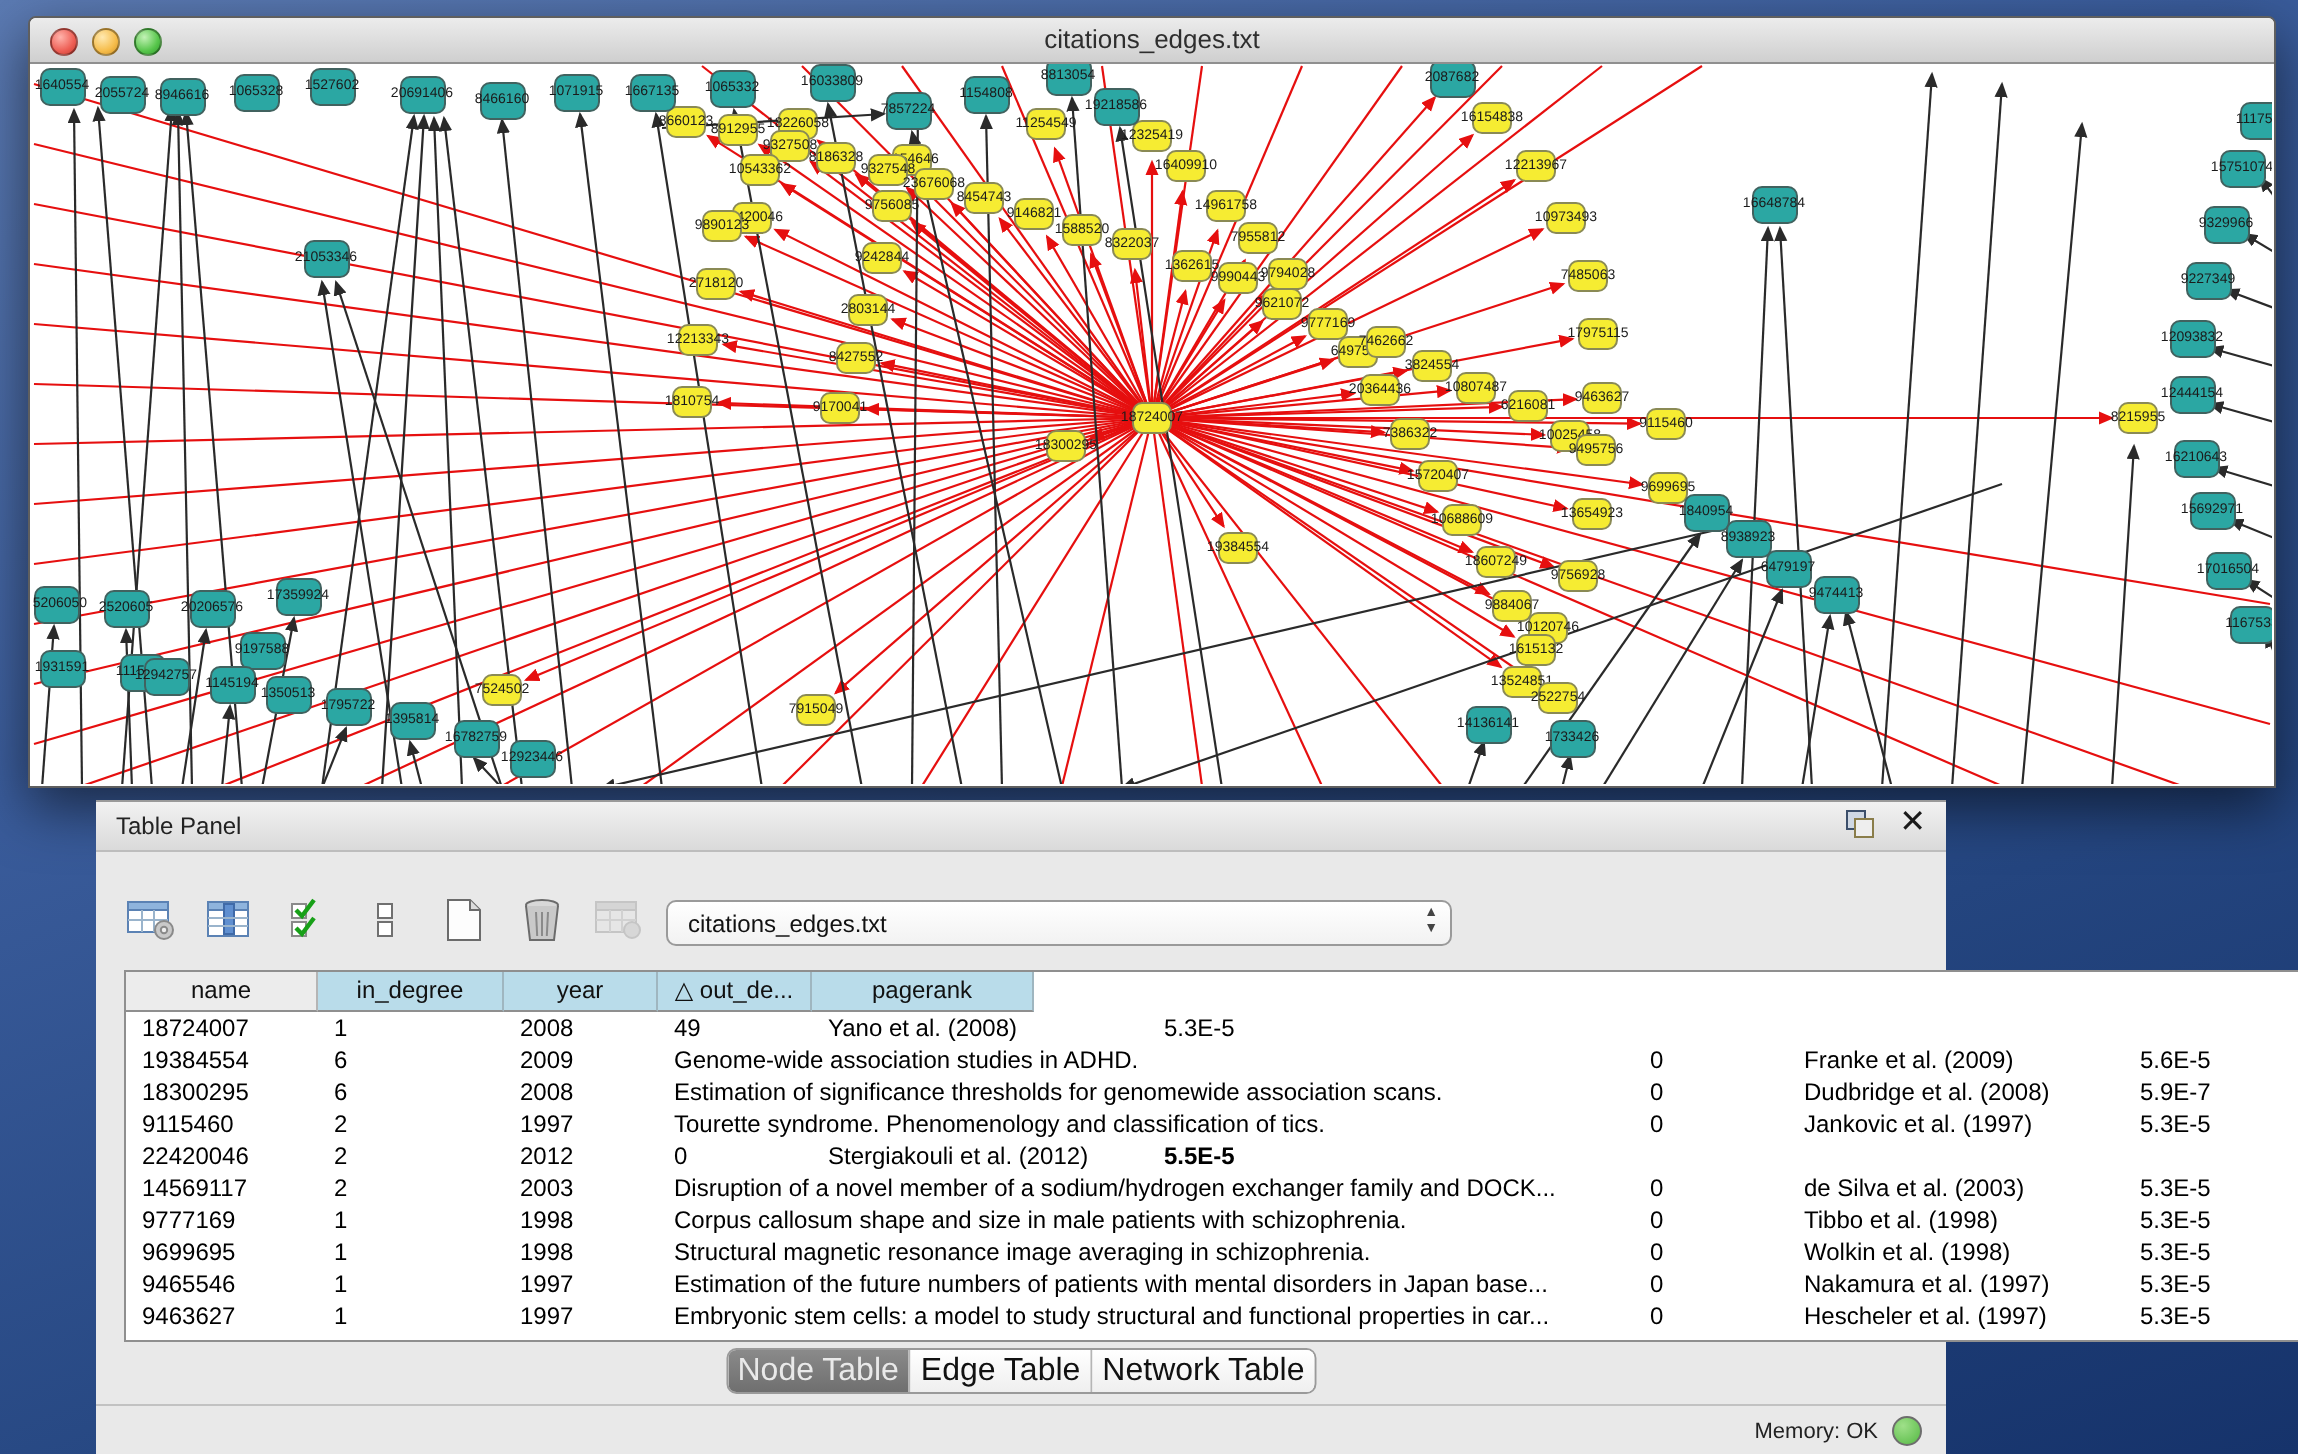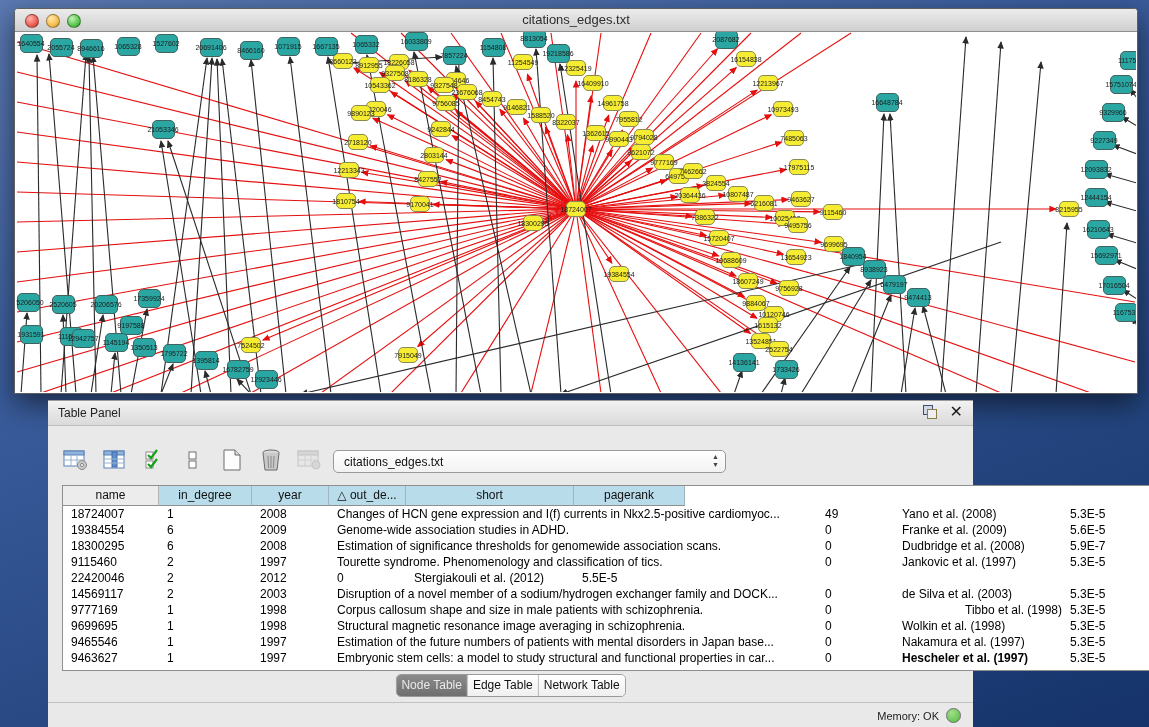--- a/index.html
+++ b/index.html
@@ -61,21 +61,21 @@
   .trow{display:flex;height:16px;cursor:default;}
   .td{box-sizing:border-box;padding:0 0 0 8px;line-height:16px;color:#000;
     overflow:hidden;white-space:nowrap;}
   .vscroll{position:absolute;right:0;top:20px;bottom:0;width:12px;background:#f2f2f2;
     border-left:1px solid #cfcfcf;}
   .vthumb{position:absolute;left:2px;top:3px;width:8px;height:30px;border-radius:4px;
     background:#bdbdbd;border:1px solid #a5a5a5;cursor:pointer;}
   
   .tabs{position:absolute;left:50%;top:273px;transform:translateX(-50%);display:flex;
     border:1px solid #9a9a9a;border-radius:5px;overflow:hidden;background:#fff;height:21px;}
-  .tab{padding:0 5px;font-size:12px;line-height:21px;color:#111;background:linear-gradient(#fff,#efefef);
+  .tab{padding:0 5px;font-size:16px;line-height:21px;color:#111;background:linear-gradient(#fff,#efefef);
     border-right:1px solid #b5b5b5;cursor:pointer;}
   .tab:last-child{border-right:none;}
   .tab.sel{background:linear-gradient(#8a8a8a,#6f6f6f);color:#e9e9e9;}
   
   .statusbar{position:absolute;left:0;right:0;top:301px;height:26px;border-top:1px solid #c2c2c2;}
   .mem{position:absolute;right:34px;top:7px;font-size:11px;color:#222;}
   .memdot{position:absolute;right:12px;top:5px;width:13px;height:13px;border-radius:50%;
     background:radial-gradient(circle at 35% 30%,#9fe089,#55b944);border:1px solid #6d6d6d;}
 </style>
 </head>
@@ -687,29 +687,27 @@
       <span>citations_edges.txt</span>
       <span class="steppers">▲<br>▼</span>
     </div>
 
     <div class="dtable">
       <div class="thead" id="thead">
           <div class="th gray" style="width: 96px;">name</div>
           <div class="th" style="width: 93px;">in_degree</div>
           <div class="th" style="width: 77px;">year</div>
           <div class="th" style="width: 77px;">△ out_de...</div>
-          <div class="th" style="width: 168px;">short</div>
           <div class="th" style="width: 111px;">pagerank</div>
         </div>
       <div id="tbody">
           <div class="trow">
             <div class="td" style="width: 96px;">18724007</div>
             <div class="td" style="width: 93px;">1</div>
             <div class="td" style="width: 77px;">2008</div>
-            <div class="td" style="width: 488px;">Changes of HCN gene expression and I(f) currents in Nkx2.5-positive cardiomyoc...</div>
             <div class="td" style="width: 77px;">49</div>
             <div class="td" style="width: 168px;">Yano et al. (2008)</div>
             <div class="td" style="width: 111px;">5.3E-5</div>
           </div>
           <div class="trow">
             <div class="td" style="width: 96px;">19384554</div>
             <div class="td" style="width: 93px;">6</div>
             <div class="td" style="width: 77px;">2009</div>
             <div class="td" style="width: 488px;">Genome-wide association studies in ADHD.</div>
             <div class="td" style="width: 77px;">0</div>
@@ -733,38 +731,38 @@
             <div class="td" style="width: 77px;">0</div>
             <div class="td" style="width: 168px;">Jankovic et al. (1997)</div>
             <div class="td" style="width: 111px;">5.3E-5</div>
           </div>
           <div class="trow">
             <div class="td" style="width: 96px;">22420046</div>
             <div class="td" style="width: 93px;">2</div>
             <div class="td" style="width: 77px;">2012</div>
             <div class="td" style="width: 77px;">0</div>
             <div class="td" style="width: 168px;">Stergiakouli et al. (2012)</div>
-            <div class="td" style="width: 111px;">5.5E-5</div>
+            <div class="td" style="width: 111px; font-weight: bold;">5.5E-5</div>
           </div>
           <div class="trow">
             <div class="td" style="width: 96px;">14569117</div>
             <div class="td" style="width: 93px;">2</div>
             <div class="td" style="width: 77px;">2003</div>
             <div class="td" style="width: 488px;">Disruption of a novel member of a sodium/hydrogen exchanger family and DOCK...</div>
             <div class="td" style="width: 77px;">0</div>
             <div class="td" style="width: 168px;">de Silva et al. (2003)</div>
             <div class="td" style="width: 111px;">5.3E-5</div>
           </div>
           <div class="trow">
             <div class="td" style="width: 96px;">9777169</div>
             <div class="td" style="width: 93px;">1</div>
             <div class="td" style="width: 77px;">1998</div>
             <div class="td" style="width: 488px;">Corpus callosum shape and size in male patients with schizophrenia.</div>
             <div class="td" style="width: 77px;">0</div>
-            <div class="td" style="width: 168px; text-align: right;">Tibbo et al. (1998)</div>
+            <div class="td" style="width: 168px;">Tibbo et al. (1998)</div>
             <div class="td" style="width: 111px;">5.3E-5</div>
           </div>
           <div class="trow">
             <div class="td" style="width: 96px;">9699695</div>
             <div class="td" style="width: 93px;">1</div>
             <div class="td" style="width: 77px;">1998</div>
             <div class="td" style="width: 488px;">Structural magnetic resonance image averaging in schizophrenia.</div>
             <div class="td" style="width: 77px;">0</div>
             <div class="td" style="width: 168px;">Wolkin et al. (1998)</div>
             <div class="td" style="width: 111px;">5.3E-5</div>
@@ -777,21 +775,21 @@
             <div class="td" style="width: 77px;">0</div>
             <div class="td" style="width: 168px;">Nakamura et al. (1997)</div>
             <div class="td" style="width: 111px;">5.3E-5</div>
           </div>
           <div class="trow">
             <div class="td" style="width: 96px;">9463627</div>
             <div class="td" style="width: 93px;">1</div>
             <div class="td" style="width: 77px;">1997</div>
             <div class="td" style="width: 488px;">Embryonic stem cells: a model to study structural and functional properties in car...</div>
             <div class="td" style="width: 77px;">0</div>
-            <div class="td" style="width: 168px; font-weight: bold;">Hescheler et al. (1997)</div>
+            <div class="td" style="width: 168px;">Hescheler et al. (1997)</div>
             <div class="td" style="width: 111px;">5.3E-5</div>
           </div>
         </div>
       <div class="vscroll">
         <div class="vthumb"></div>
       </div>
     </div>
 
     <div class="tabs" id="tabs">
         <div class="tab sel">Node Table</div>

